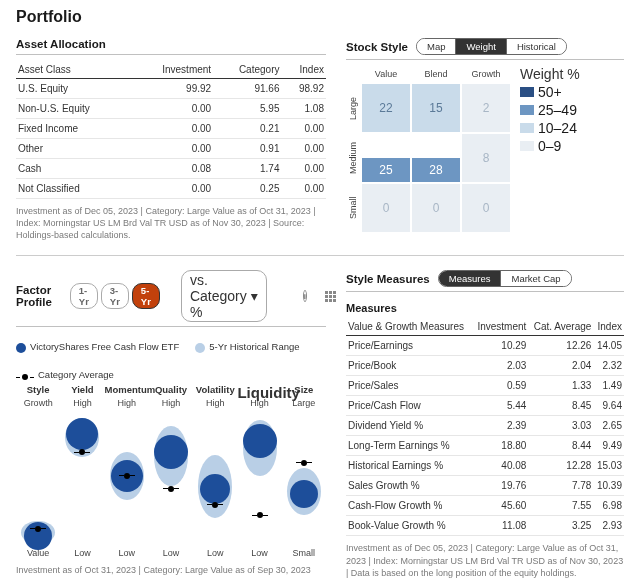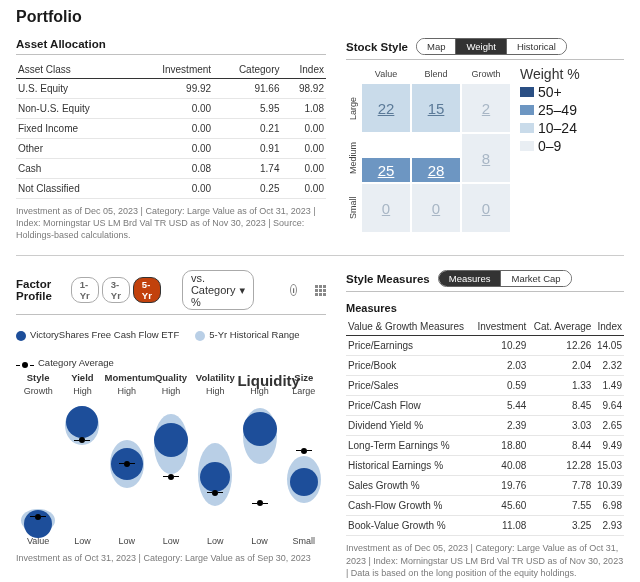--- a/index.html
+++ b/index.html
@@ -16,34 +16,34 @@
   table.data td:first-child { text-align: left; }
   .footnote { font-size: 9px; color: #7a7a7a; margin-top: 6px; line-height: 1.35; }
   .toggle-group { display: inline-flex; border: 1px solid #666; border-radius: 12px; overflow: hidden; font-size: 9.5px; font-weight:normal; }
   .toggle-item { padding: 2px 10px; background: #fff; color: #333; cursor: pointer; }
   .toggle-item.active { background: #333; color: #fff; }
   .toggle-item + .toggle-item { border-left: 1px solid #666; }
   .stylebox-area { display: flex; gap: 10px; margin-top: 4px; }
   .stylebox-grid { display: grid; grid-template-columns: 14px repeat(3, 48px); grid-template-rows: 16px repeat(3, 48px); gap: 2px; }
   .sb-colhead { font-size: 9px; text-align: center; color:#444; display:flex; align-items:center; justify-content:center;}
   .sb-rowhead { font-size: 9px; writing-mode: vertical-rl; transform: rotate(180deg); text-align: center; color:#444; display:flex; align-items:center; justify-content:center;}
-  .sb-cell { display: flex; align-items: center; justify-content: center; font-size: 15px; font-weight: 500; text-decoration: underline; }
+  .sb-cell { display: flex; align-items: center; justify-content: center; font-size: 12px; font-weight: 500; }
   .sb-c0 { background: #e9eef3; color: #a8b6c5; }
   .sb-c1 { background: #c9dbea; color: #5b7a98; }
   .sb-c2 { background: #6d96c2; color: #fff; margin-top: 24px; }
   .legend { font-size: 14px; }
   .legend-title { color:#333; margin-bottom:2px; text-align:right; }
   .legend-row { display: flex; align-items: center; gap: 4px; margin-bottom: 2px; }
   .legend-sw { width: 14px; height: 10px; }
   .divider { border-top: 1px solid #ccc; margin: 14px 0; }
   .factor-head { display:flex; align-items:center; gap:18px; }
   .yr-group { display:inline-flex; font-size:9.5px; }
   .yr-btn { border:1px solid #aaa; border-radius:10px; padding:1px 8px; margin-right:3px; color:#666; cursor:pointer; font-weight:bold;}
   .yr-btn.active { background:#c2410c; color:#fff; border-color:#333;}
-  .vs-sel { border:1px solid #aaa; border-radius:10px; padding:1px 8px; font-size:11px; color:#333; display:inline-flex; align-items:center; gap:4px; font-weight:normal;}
+  .vs-sel { border:1px solid #aaa; border-radius:10px; padding:1px 8px; font-size:14px; color:#333; display:inline-flex; align-items:center; gap:4px; font-weight:normal;}
   .info-icon { width:12px; height:12px; border:1px solid #888; border-radius:50%; font-size:8px; display:inline-flex; align-items:center; justify-content:center; color:#666;}
   .grid-icon { display:inline-grid; grid-template-columns:repeat(3,3px); grid-template-rows:repeat(3,3px); gap:1px;}
   .grid-icon span { background:#888;}
   .fp-legend { display:flex; gap:16px; font-size:9.5px; margin:14px 0 6px; flex-wrap:wrap; color:#333;}
   .fp-leg-dot { width:10px; height:10px; border-radius:50%; display:inline-block; vertical-align:middle; margin-right:4px;}
   .fp-leg-dot.fund { background:#1d4e9a;}
   .fp-leg-dot.range{ background:#b9cfe6;}
   .fp-leg-point { display:inline-flex; align-items:center; gap:2px; margin-right:4px;}
   .fp-leg-point::before,.fp-leg-point::after{content:""; width:4px; height:1px; background:#000;}
   .fp-leg-point .pt{width:6px;height:6px;background:#000;border-radius:50%;}

